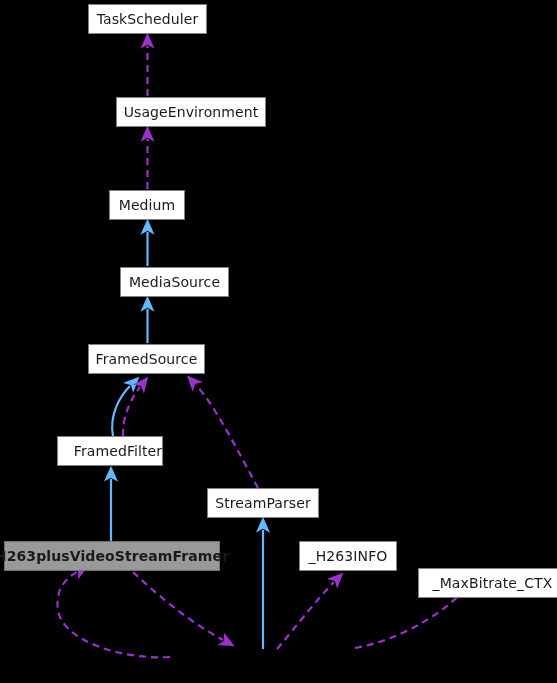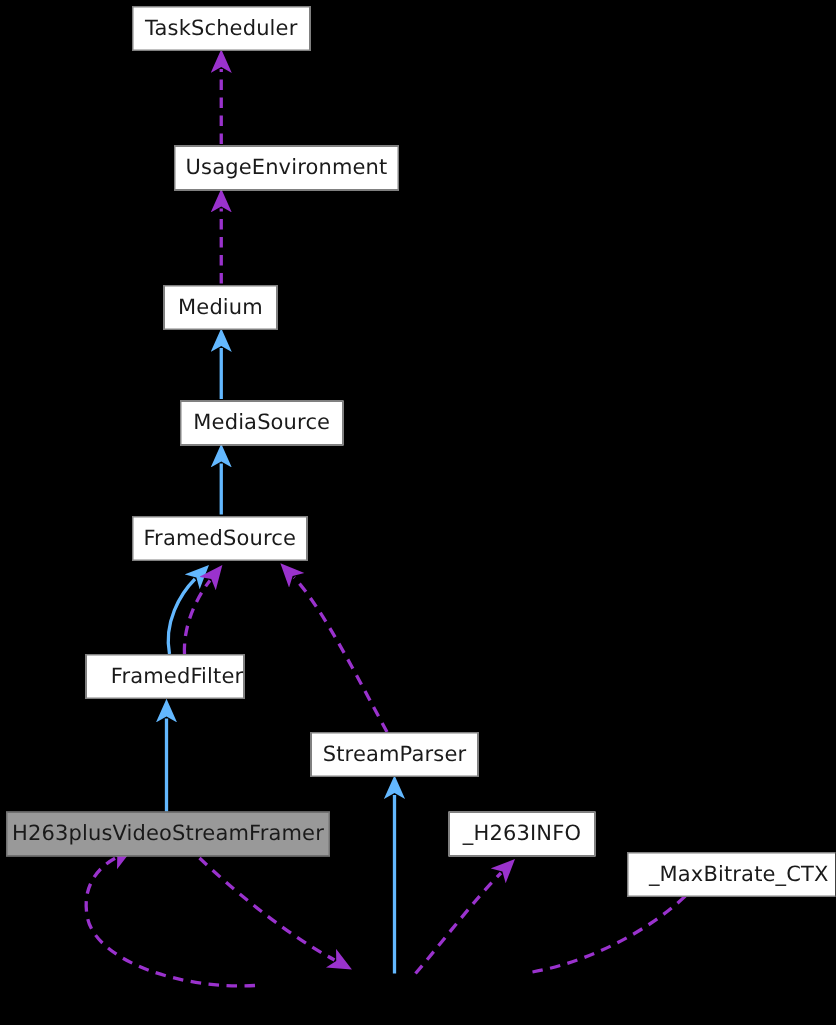--- a/index.html
+++ b/index.html
@@ -35,20 +35,21 @@
     align-items: center;
     justify-content: center;
     white-space: nowrap;
     letter-spacing: 0.1px;
     z-index: 5;
   }
   .uml-node.highlighted {
     background: #999999;
     color: #1A1A1A;
     border: 1px solid #707070;
+    font-weight: bold;
   }
   .node-label {
     display: block;
     padding: 0 6px;
   }
 </style>
 </head>
 <body>
 
 <div id="diagram-root">

